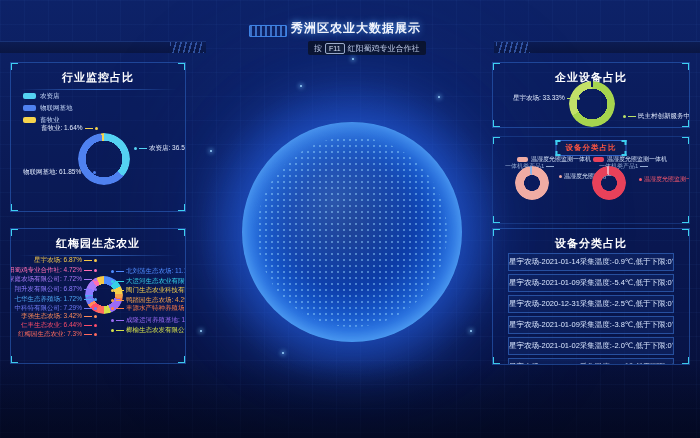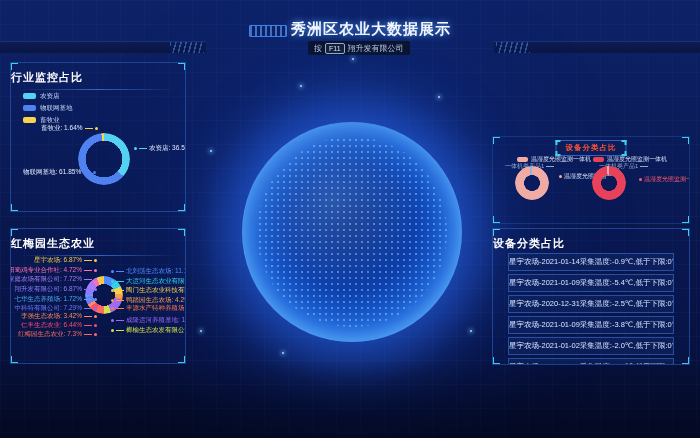--- a/index.html
+++ b/index.html
@@ -17,21 +17,21 @@
   .hband{position:absolute;top:41px;width:206px;height:11px;
     background:linear-gradient(#0c1c52,#0a1643);border-top:1px solid rgba(40,80,170,.5);}
   .hband.left{left:0;}
   .hband.right{right:0;}
   .hband .slash{position:absolute;top:0;width:34px;height:100%;
     background:repeating-linear-gradient(105deg,rgba(80,130,230,.55) 0 1.5px,transparent 1.5px 5px);}
   .hband.left .slash{right:2px;}
   .hband.right .slash{left:2px;}
   .logo{position:absolute;left:249px;top:25px;width:38px;height:12px;border:1px solid #3f86e8;
     border-radius:1px;background:repeating-linear-gradient(90deg,rgba(90,160,255,.65) 0 2px,rgba(10,25,70,.2) 2px 5px);box-sizing:border-box;}
-  .main-title{position:absolute;left:291px;top:20px;font-size:15px;font-weight:700;color:#ffffff;
+  .main-title{position:absolute;left:291px;top:20px;font-size:12px;font-weight:700;color:#ffffff;
     letter-spacing:1px;white-space:nowrap;text-shadow:0 0 7px rgba(90,170,255,.95);}
   .subtitle{position:absolute;left:308px;top:41px;height:14px;display:flex;align-items:center;gap:3px;
     background:rgba(10,16,30,.9);padding:0 6px;font-size:8px;color:#ccd5e6;border-radius:2px;white-space:nowrap;}
   .subtitle .key{border:1px solid #a9b5c9;padding:0 3px;border-radius:2px;font-size:7px;line-height:9px;
     background:#141c2c;color:#eef2f8;}
 
   
   .globe-halo{position:absolute;left:197px;top:77px;width:310px;height:310px;border-radius:50%;pointer-events:none;
     background:radial-gradient(circle,rgba(35,95,230,.48) 0%,rgba(25,65,190,.26) 45%,transparent 70%);}
   .globe{position:absolute;left:242px;top:122px;width:220px;height:220px;border-radius:50%;
@@ -40,21 +40,21 @@
       inset 0 0 28px rgba(130,205,255,.75), inset 0 0 70px rgba(40,120,255,.55);}
   .globe::before{content:"";position:absolute;inset:7%;border-radius:50%;
     background-image:radial-gradient(rgba(150,215,255,.45) 0.8px,transparent 1.3px);
     background-size:6px 6px;}
   .globe::after{content:"";position:absolute;inset:0;border-radius:50%;
     background:radial-gradient(circle at 42% 36%,rgba(190,235,255,.18),transparent 45%);}
 
   
   .panel{position:absolute;border:1px solid rgba(44,96,190,.6);background:rgba(12,30,92,.28);
     box-sizing:border-box;overflow:hidden;}
-  .panel h3{margin:0;color:#fff;font-size:11px;font-weight:700;padding-top:7px;letter-spacing:1px;}
+  .panel h3{margin:0;text-align:center;color:#fff;font-size:11px;font-weight:700;padding-top:7px;letter-spacing:1px;}
   .rule{height:1px;margin:4px 8px 0;background:linear-gradient(90deg,transparent,rgba(60,120,220,.8),transparent);}
   .c{position:absolute;width:6px;height:6px;border:0 solid #3ed0f0;}
   .c.tl{left:-1px;top:-1px;border-left-width:2px;border-top-width:2px;}
   .c.tr{right:-1px;top:-1px;border-right-width:2px;border-top-width:2px;}
   .c.bl{left:-1px;bottom:-1px;border-left-width:2px;border-bottom-width:2px;}
   .c.br{right:-1px;bottom:-1px;border-right-width:2px;border-bottom-width:2px;}
 
   #p1{left:10px;top:62px;width:176px;height:150px;}
   #p2{left:10px;top:228px;width:176px;height:136px;}
   #p3{left:492px;top:62px;width:198px;height:66px;}
@@ -117,21 +117,21 @@
       <span class="slash"></span>
     </div>
   <div class="hband right">
       <span class="slash"></span>
     </div>
   <div class="logo"></div>
   <div class="main-title">秀洲区农业大数据展示</div>
   <div class="subtitle">
     <span>按</span>
     <span class="key">F11</span>
-    <span>翔升发有限公司</span>
+    <span>红阳蜀鸡专业合作社</span>
   </div>
 
   <div class="globe-halo"></div>
   <div class="globe"></div>
 
   <div class="spark" style="left:300px;top:85px"></div>
   <div class="spark" style="left:438px;top:96px"></div>
   <div class="spark" style="left:282px;top:352px"></div>
   <div class="spark" style="left:470px;top:330px"></div>
   <div class="spark" style="left:352px;top:58px"></div>
@@ -260,20 +260,39 @@
         <span class="ln"></span>
         <span class="lt">成隆运河养殖基地: 15.02%</span>
       </div>
       <div class="ent-label R" style="top: 97px; color: rgb(212, 224, 74);">
         <span class="dot"></span>
         <span class="ln"></span>
         <span class="lt">榔榆生态农发有限公司: 6.87</span>
       </div>
     </div>
 
+  <div class="panel" id="p3">
+    <h3>企业设备占比</h3>
+    <div class="donut d-green" style="background: conic-gradient(rgb(166, 212, 78) 0deg, rgb(166, 212, 78) 240.01deg, rgb(195, 225, 104) 240.01deg, rgb(195, 225, 104) 360deg);"></div>
+    <div class="gap" style="left:99px;"></div>
+    <div class="callout" style="left:20px;top:31px">
+      <span class="lt">星宇农场: 33.33%</span>
+      <span class="ln" style="background: rgb(184, 224, 104);"></span>
+      <span class="dot" style="background: rgb(184, 224, 104);"></span>
+    </div>
+    <div class="callout" style="left:130px;top:49px">
+      <span class="dot" style="background: rgb(184, 224, 104);"></span>
+      <span class="ln" style="background: rgb(184, 224, 104);"></span>
+      <span class="lt">民主村创新服务中心:</span>
+    </div>
+  <i class="c tl"></i>
+      <i class="c tr"></i>
+      <i class="c bl"></i>
+      <i class="c br"></i>
+    </div>
 
   <div class="panel" id="p3b">
     <div class="tbox" style="color: rgb(255, 85, 64);">设备分类占比<i class="c tl"></i><i class="c tr"></i><i class="c bl"></i><i class="c br"></i></div>
 
     <div class="mini-leg" style="left:24px;top:18px">
       <span class="sw" style="background: rgb(240, 172, 164);"></span>
       <span>温湿度光照监测一体机</span>
     </div>
     <div class="mini-sub" style="left:12px;top:25px">
       <span>一体机类产品1</span>

